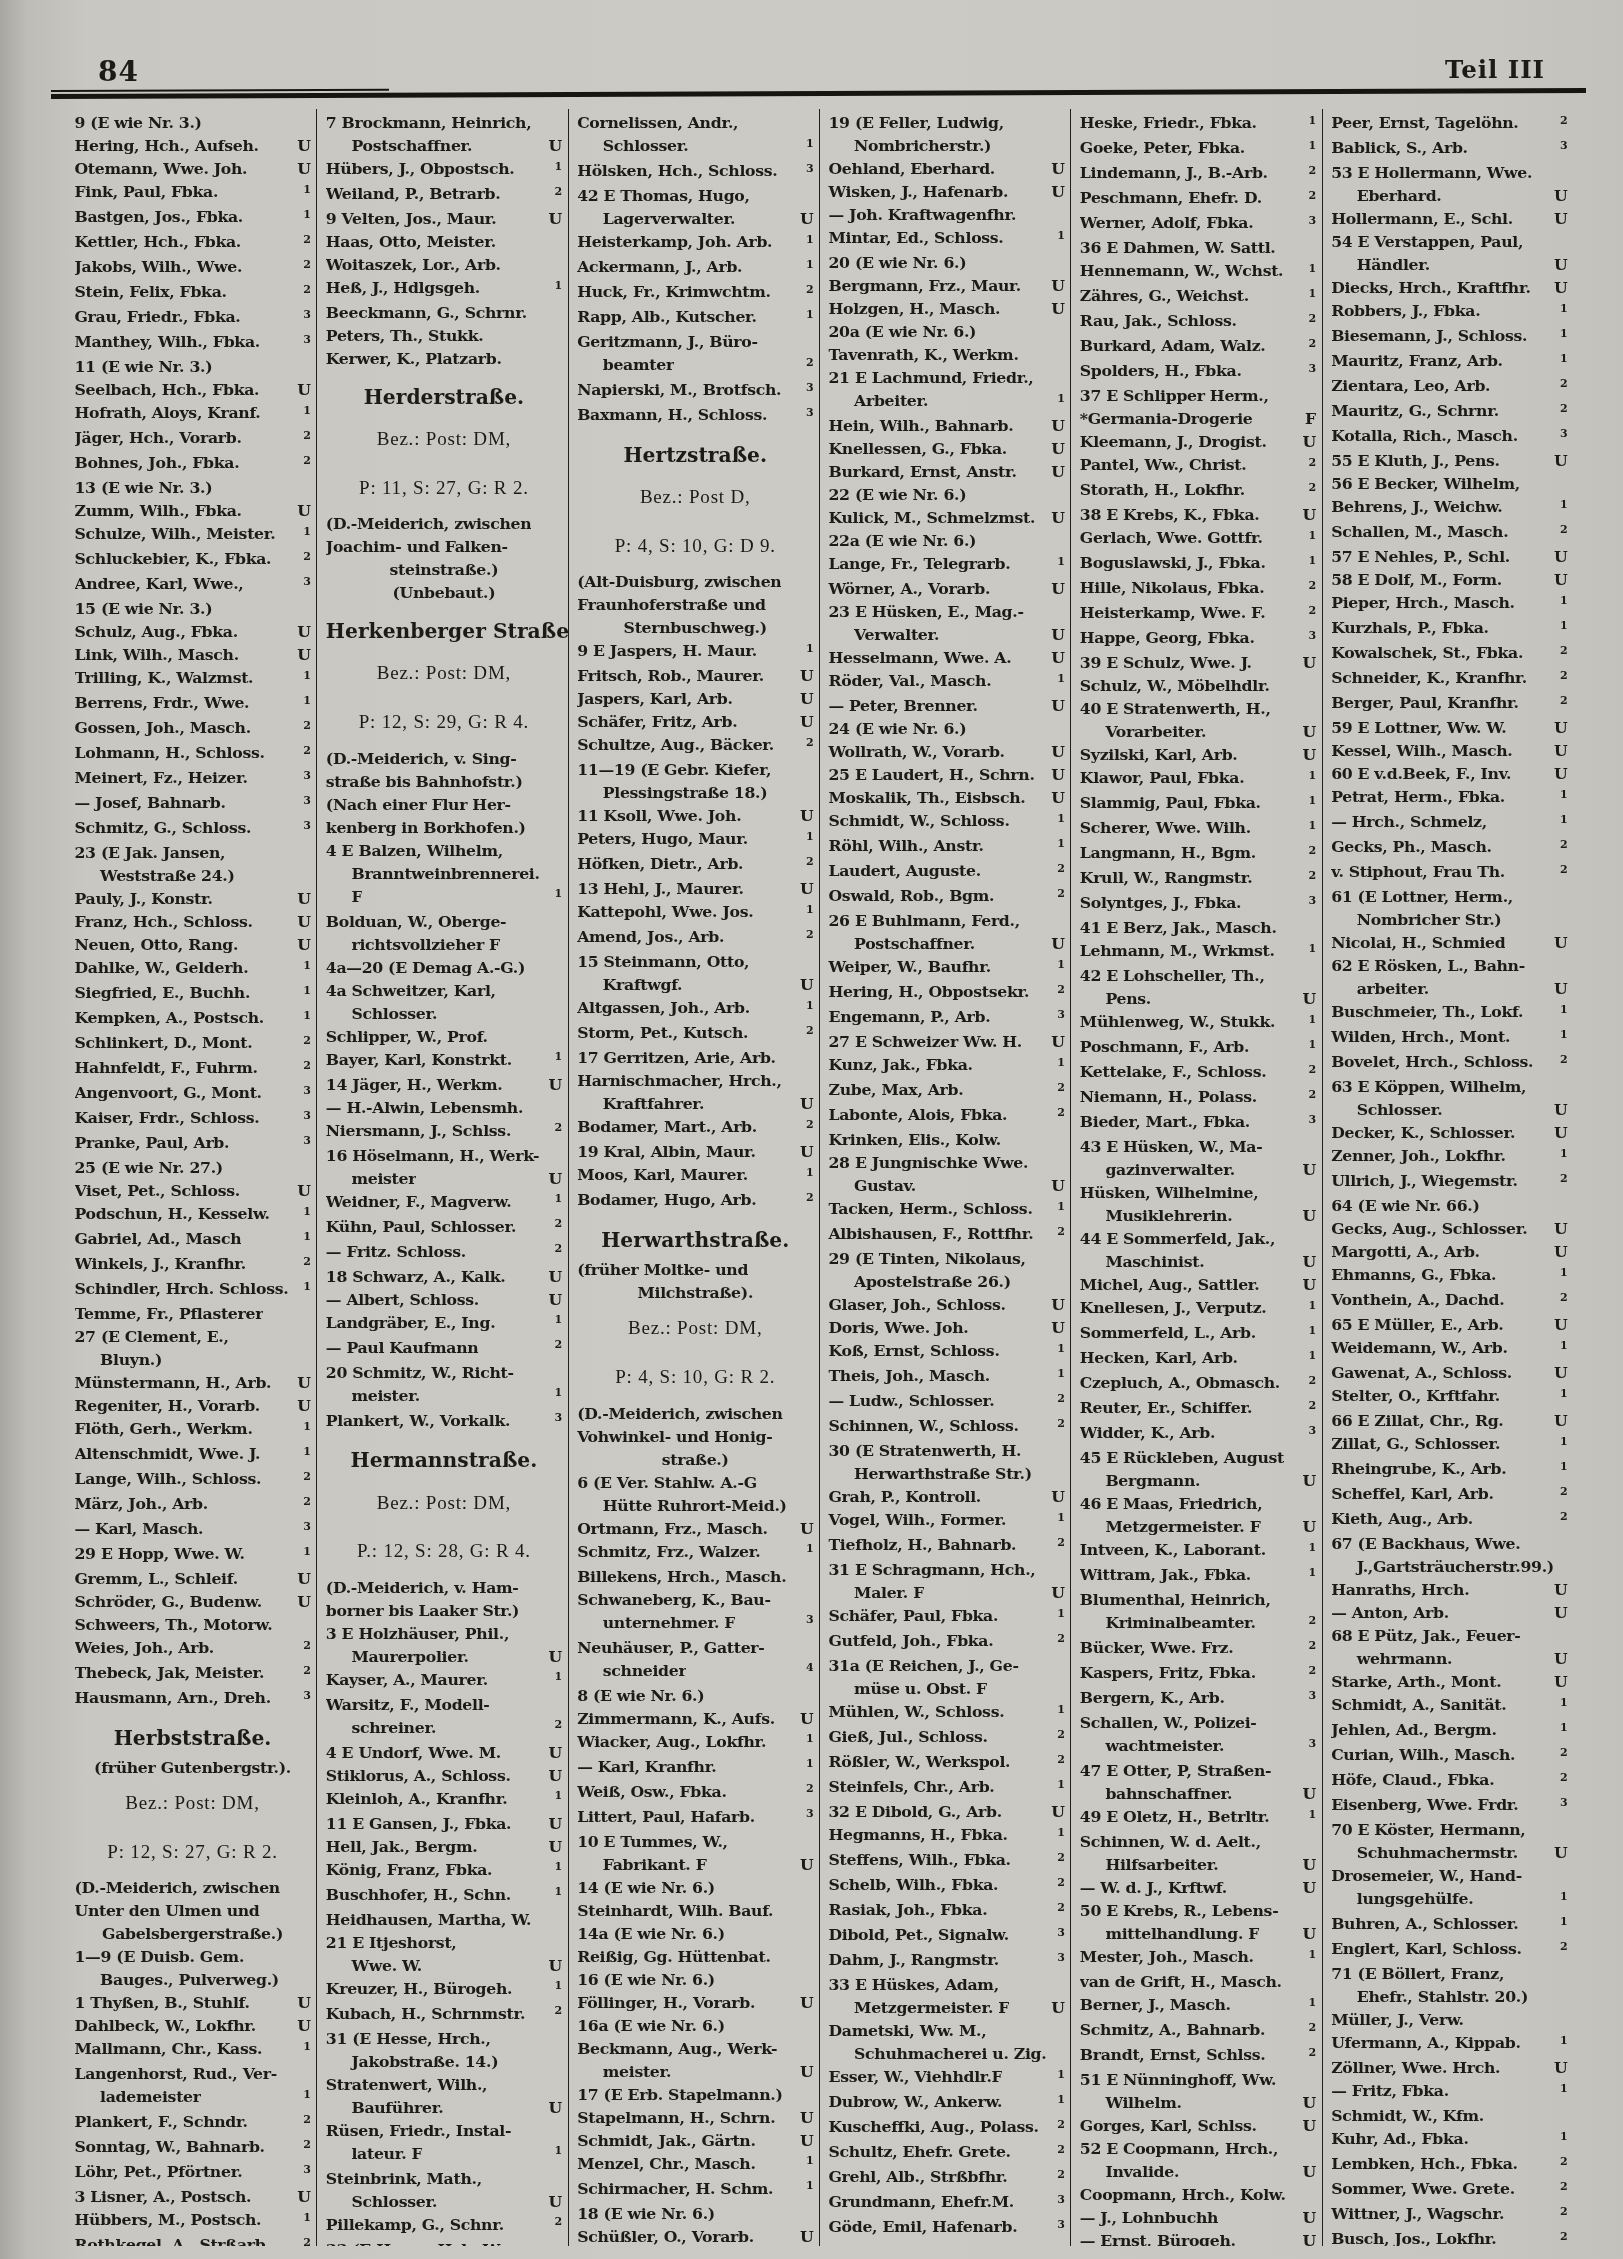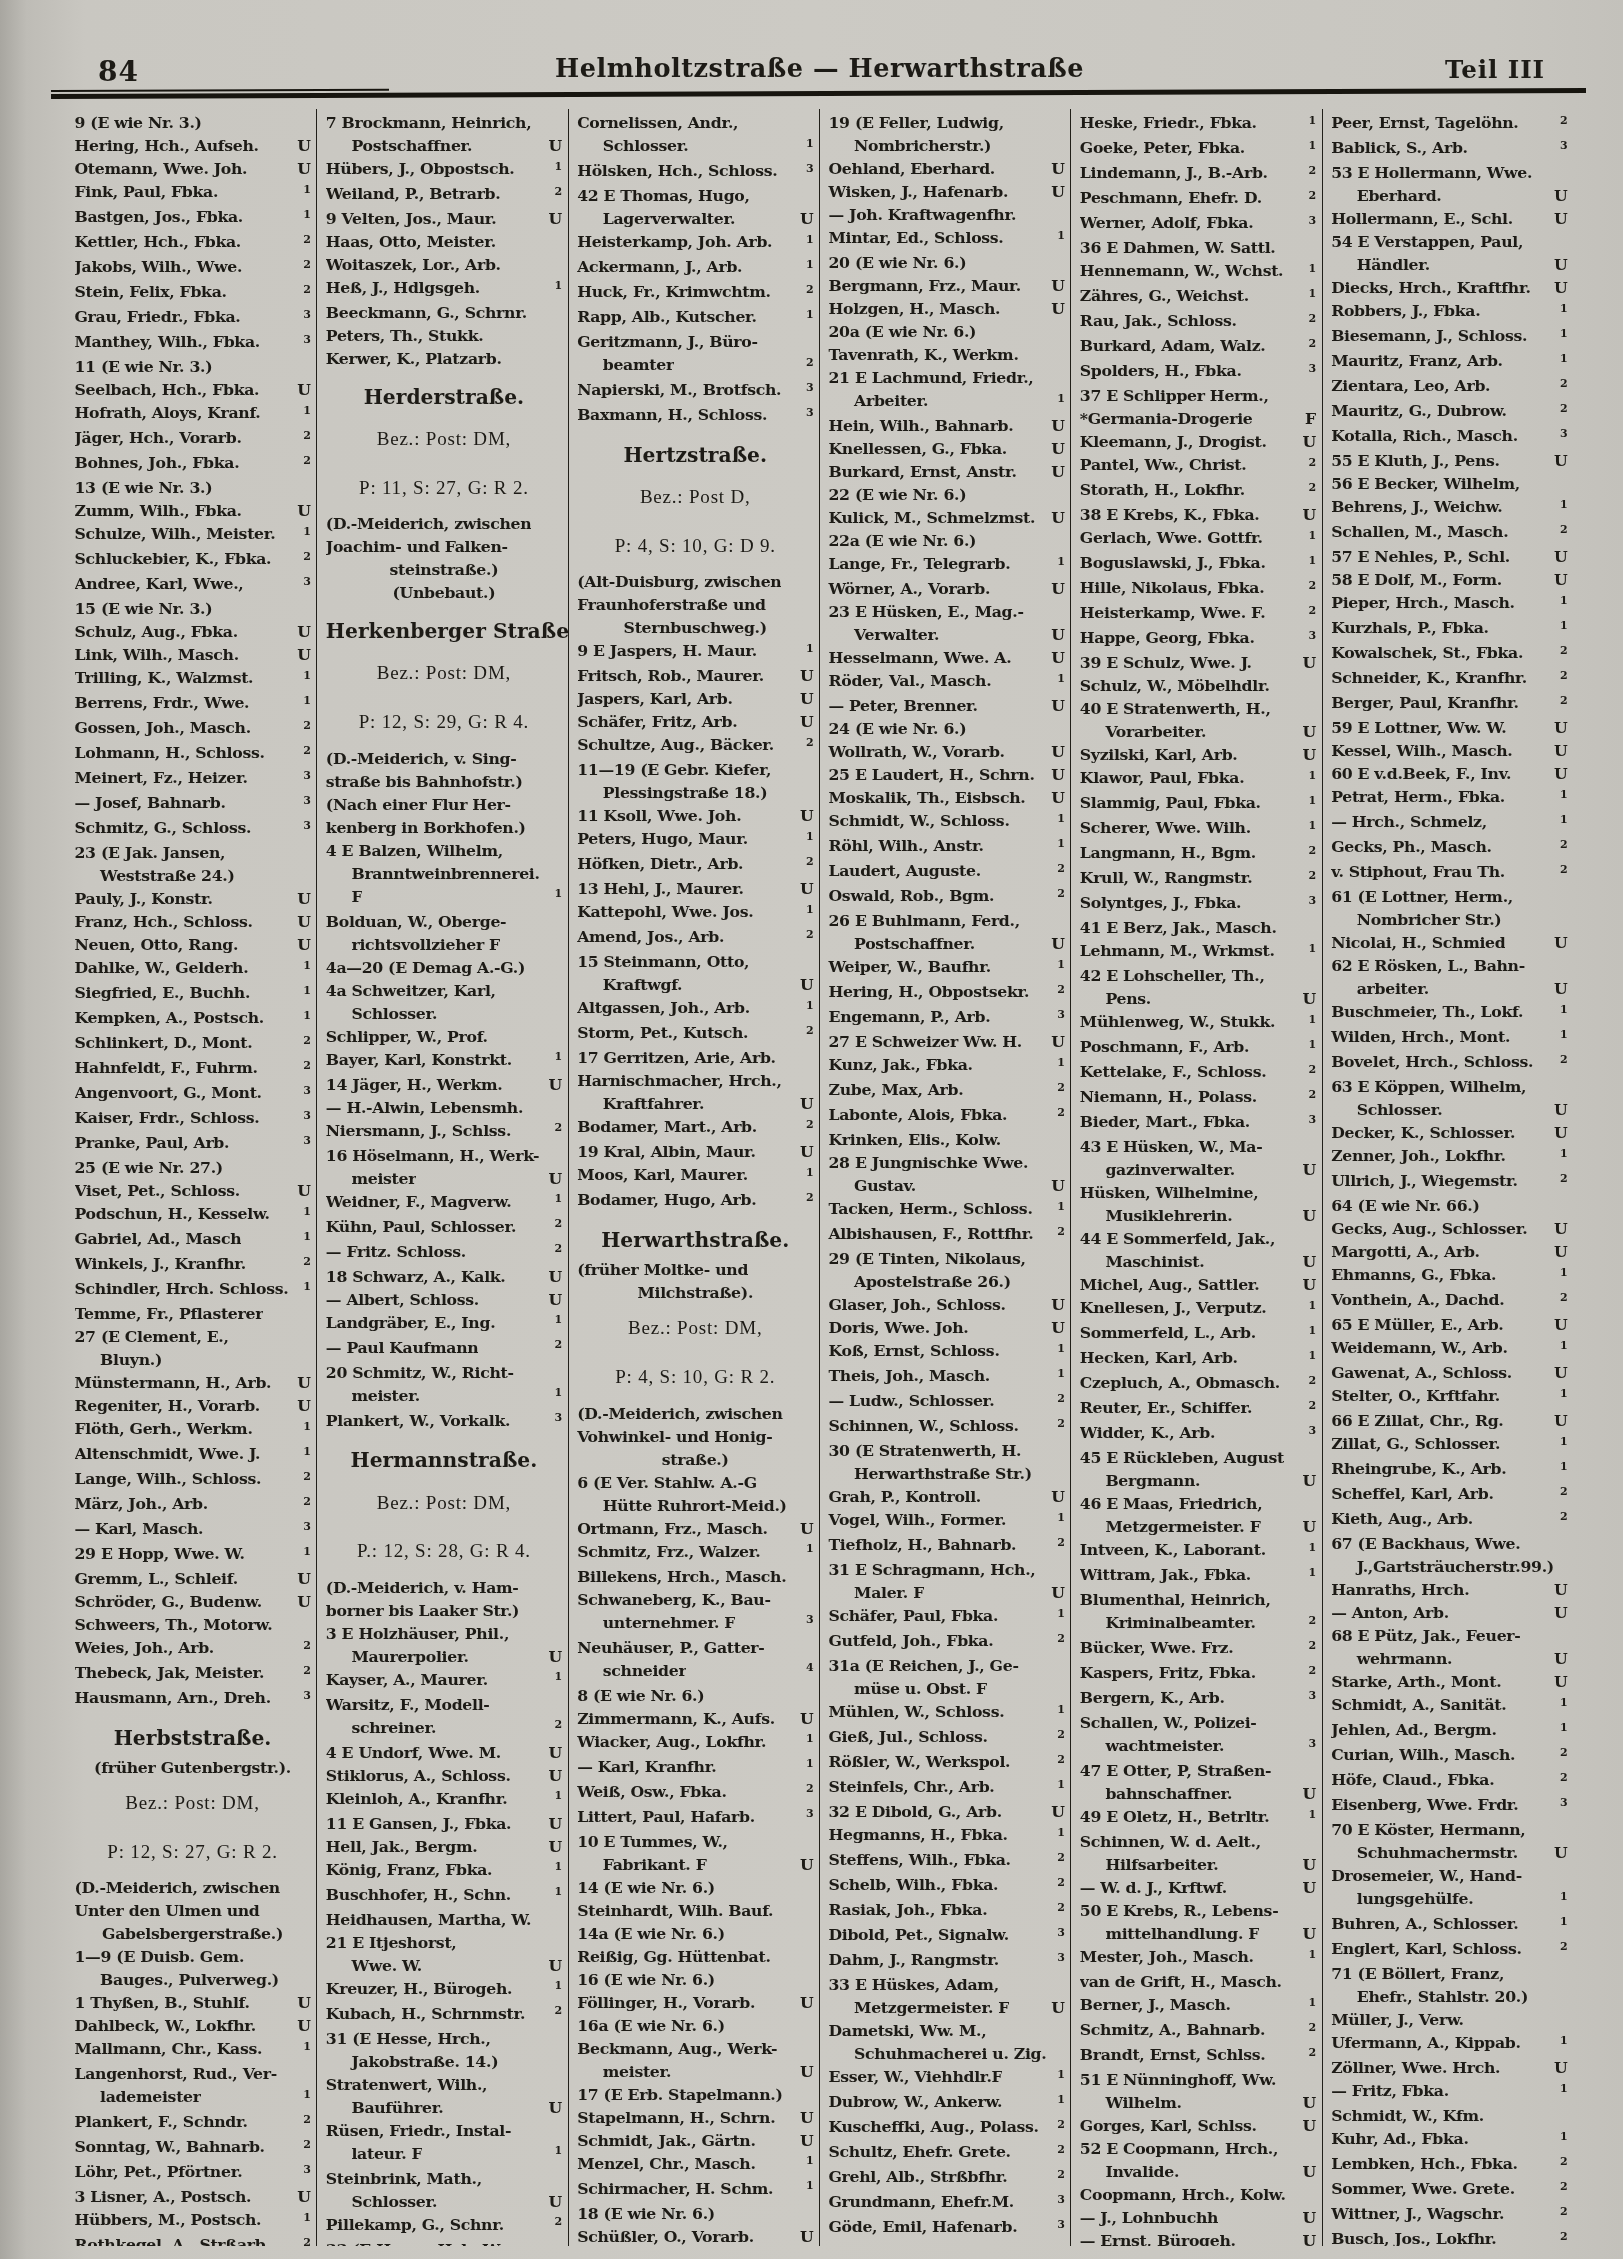--- a/index.html
+++ b/index.html
@@ -36,21 +36,20 @@
   .b .t{margin:12px auto;}
   .nc .t{margin:0 auto;padding:0;}
   .n .t{padding:0;}
 </style>
 </head>
 <body>
 
 <div class="page">
   <div class="hdr">
     <span class="pageno">84</span>
-    <span class="runtitle">Helmholtzstraße  —  Herwarthstraße</span>
     <span class="parttitle">Teil III</span>
     <div class="rule"></div>
   </div>
   <main class="columns" id="cols">
       <section class="col">
         <div class="ln e">
           <span class="t">9 (E wie Nr. 3.)</span>
         </div>
         <div class="ln e">
           <span class="t">Hering, Hch., Aufseh.</span>
@@ -1703,21 +1702,21 @@
         </div>
         <div class="ln e">
           <span class="t">Mauritz, Franz, Arb.</span>
           <span class="m sup">1</span>
         </div>
         <div class="ln e">
           <span class="t">Zientara, Leo, Arb.</span>
           <span class="m sup">2</span>
         </div>
         <div class="ln e">
-          <span class="t">Mauritz, G., Dubrow.</span>
+          <span class="t">Mauritz, G., Schrnr.</span>
           <span class="m sup">2</span>
         </div>
         <div class="ln e">
           <span class="t">Kotalla, Rich., Masch.</span>
           <span class="m sup">3</span>
         </div>
         <div class="ln e">
           <span class="t">55 E Kluth, J., Pens.</span>
           <span class="m">U</span>
         </div>

